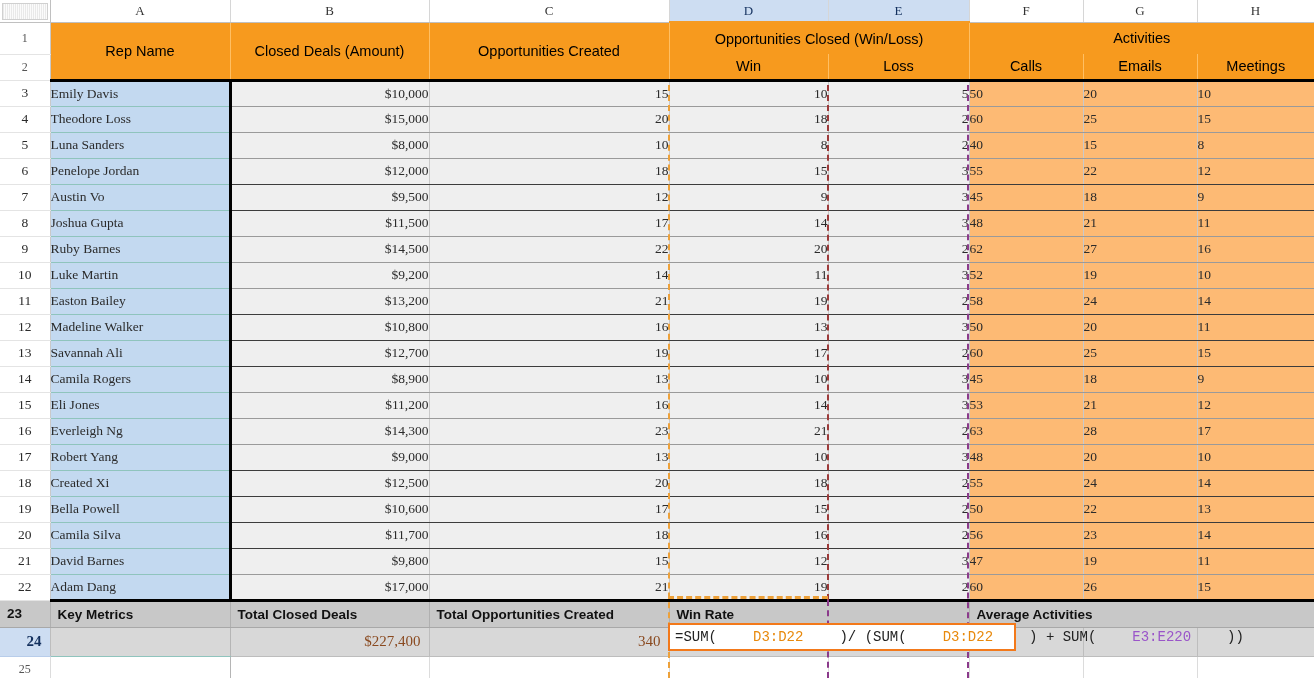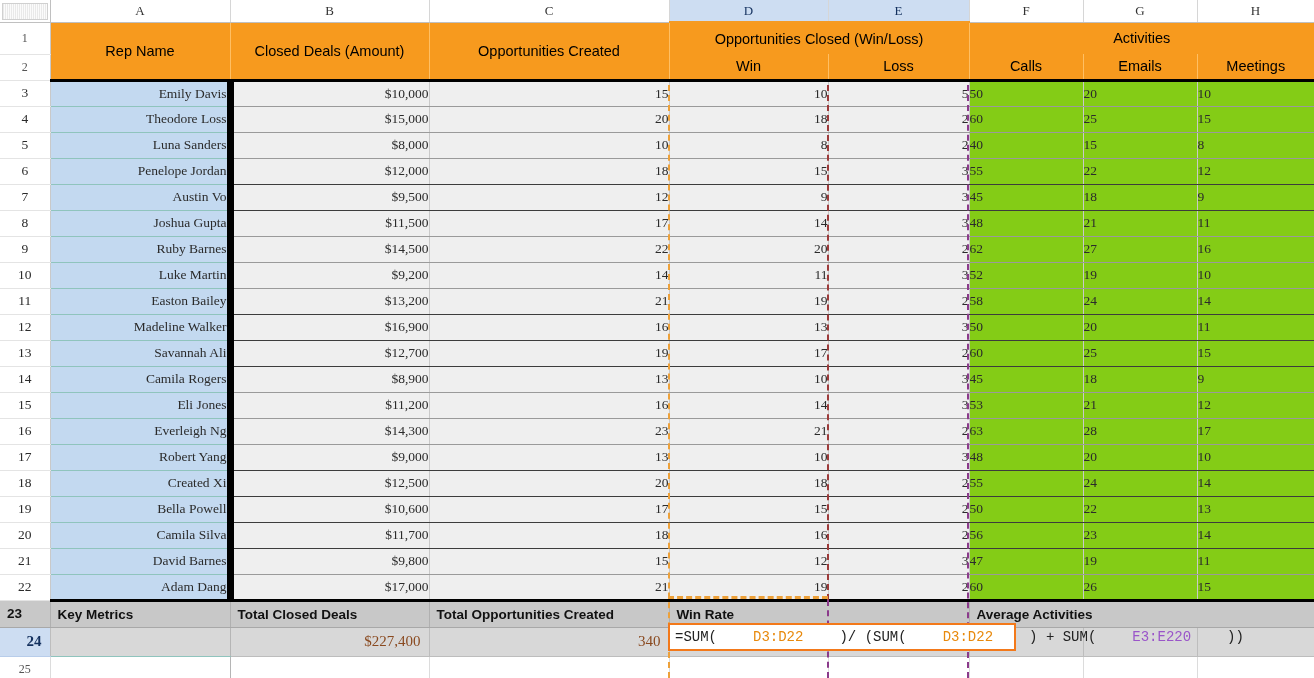--- a/index.html
+++ b/index.html
@@ -90,39 +90,39 @@
   .band.r1 { height: 32px; }
   .band.r2 { height: 26px; border-bottom: 3px solid #000000; }
   .band.noR { border-right: none; }
   .band.vmerge { height: 58px; border-bottom: 3px solid #000000; }
 
   
   tr.drow td { height: 26px; font-size: 13.5px; color: #2b2b2b; }
   td.name {
     background: #c3d9f0;
     padding-left: 8px;
-    text-align: right;
+    text-align: left;
     border-bottom: 1px solid #8fc4bd;
-    border-right: 7px solid #000000;
+    border-right: 3px solid #000000;
     font-family: "Liberation Serif", serif;
     font-size: 14px;
     color: #1d1d1d;
   }
   td.num {
     background: #efefef;
     text-align: right;
     padding-right: 7px;
     border-bottom: 1px solid #9a9a9a;
     border-right: 1px solid #c9c9c9;
     font-family: "Liberation Serif", serif;
     font-size: 14px;
     color: #222222;
   }
   td.numl {
-    background: #84cc16;
+    background: #fdba74;
     text-align: left;
     padding-left: 7px;
     border-bottom: 1px solid #9a9a9a;
     border-right: 1px solid #c9c9c9;
     font-family: "Liberation Serif", serif;
     font-size: 14px;
     color: #222222;
   }
   td.num.darkb, td.numl.darkb, td.name.darkb { border-bottom: 1px solid #3c3c3c; }
   tr.lastdata td.num, tr.lastdata td.numl, tr.lastdata td.name {
@@ -353,21 +353,21 @@
       <td class="num darkb">21</td>
       <td class="num darkb">19</td>
       <td class="num darkb">2</td>
       <td class="numl darkb">58</td>
       <td class="numl darkb">24</td>
       <td class="numl darkb">14</td>
     </tr>
     <tr class="drow">
       <td class="rowhdr">12</td>
       <td class="name">Madeline Walker</td>
-      <td class="num darkb">$16,900</td>
+      <td class="num darkb">$10,800</td>
       <td class="num darkb">16</td>
       <td class="num darkb">13</td>
       <td class="num darkb">3</td>
       <td class="numl darkb">50</td>
       <td class="numl darkb">20</td>
       <td class="numl darkb">11</td>
     </tr>
     <tr class="drow">
       <td class="rowhdr">13</td>
       <td class="name">Savannah Ali</td>

